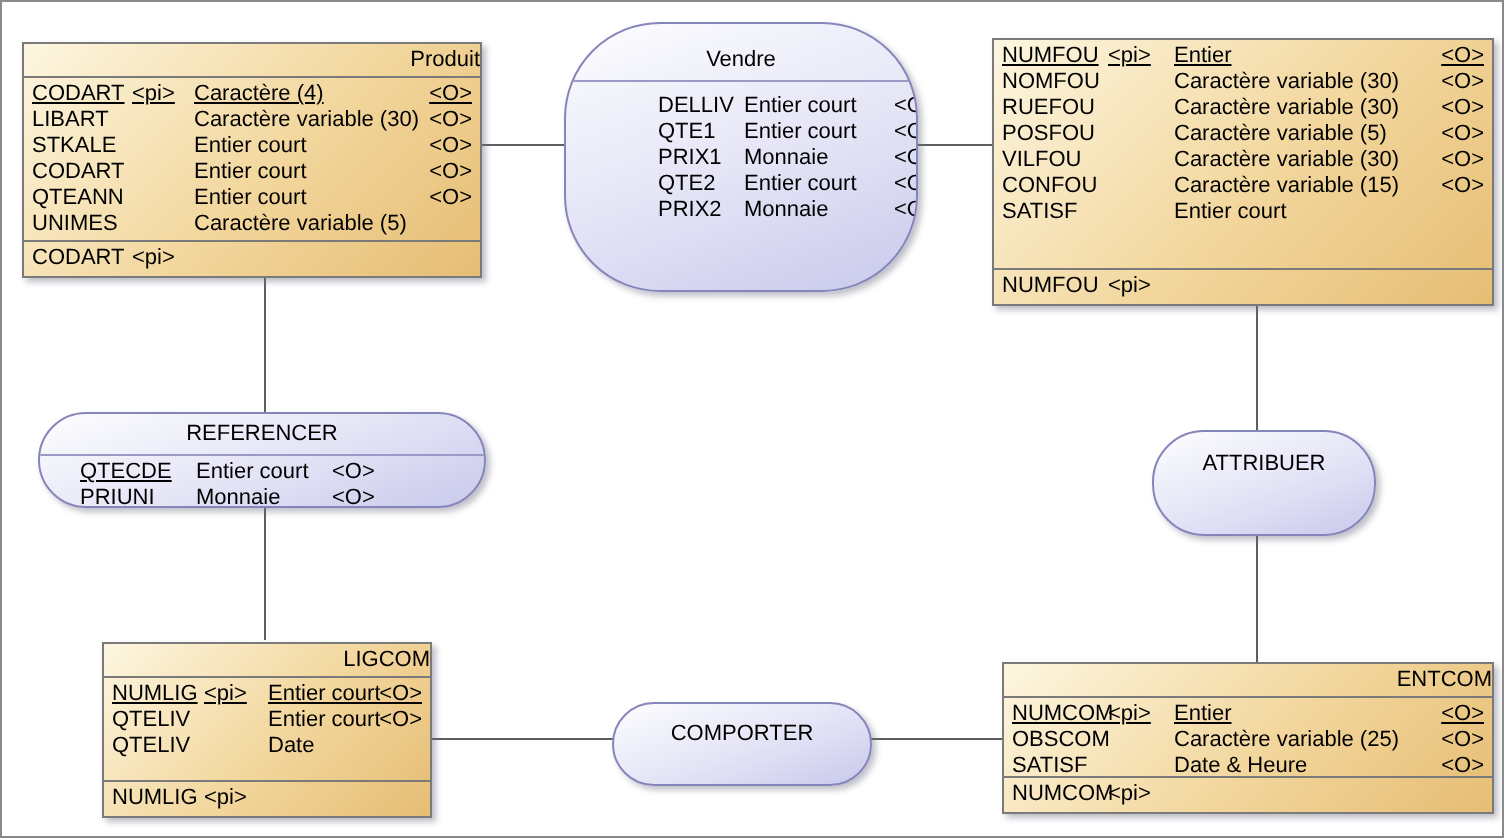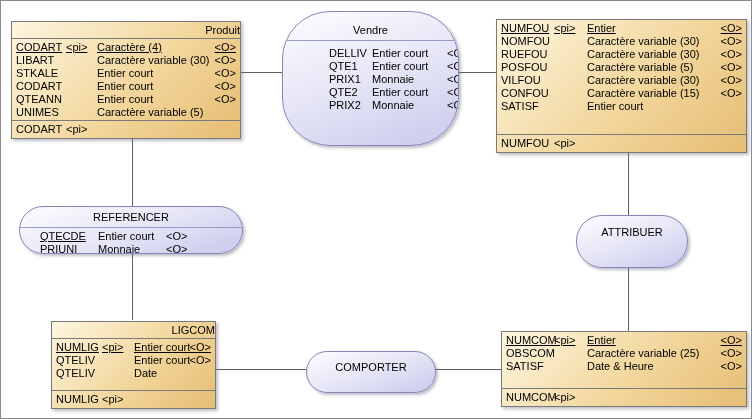--- a/index.html
+++ b/index.html
@@ -218,20 +218,21 @@
           <span class="c-mand"></span>
         </div>
       </div>
     <div class="e-footer">
       <span class="c-name">NUMLIG</span>
       <span class="c-pi">&lt;pi&gt;</span>
     </div>
   </div>
 
   <div class="entity ent-entcom" style="left:500px;top:330px;width:246px;height:76px">
+    <div class="e-title">ENTCOM</div>
     <div class="e-rows">
 
         <div class="row key">
           <span class="c-name">NUMCOM</span>
           <span class="c-pi">&lt;pi&gt;</span>
           <span class="c-type">Entier</span>
           <span class="c-mand">&lt;O&gt;</span>
         </div>
 
         <div class="row">

